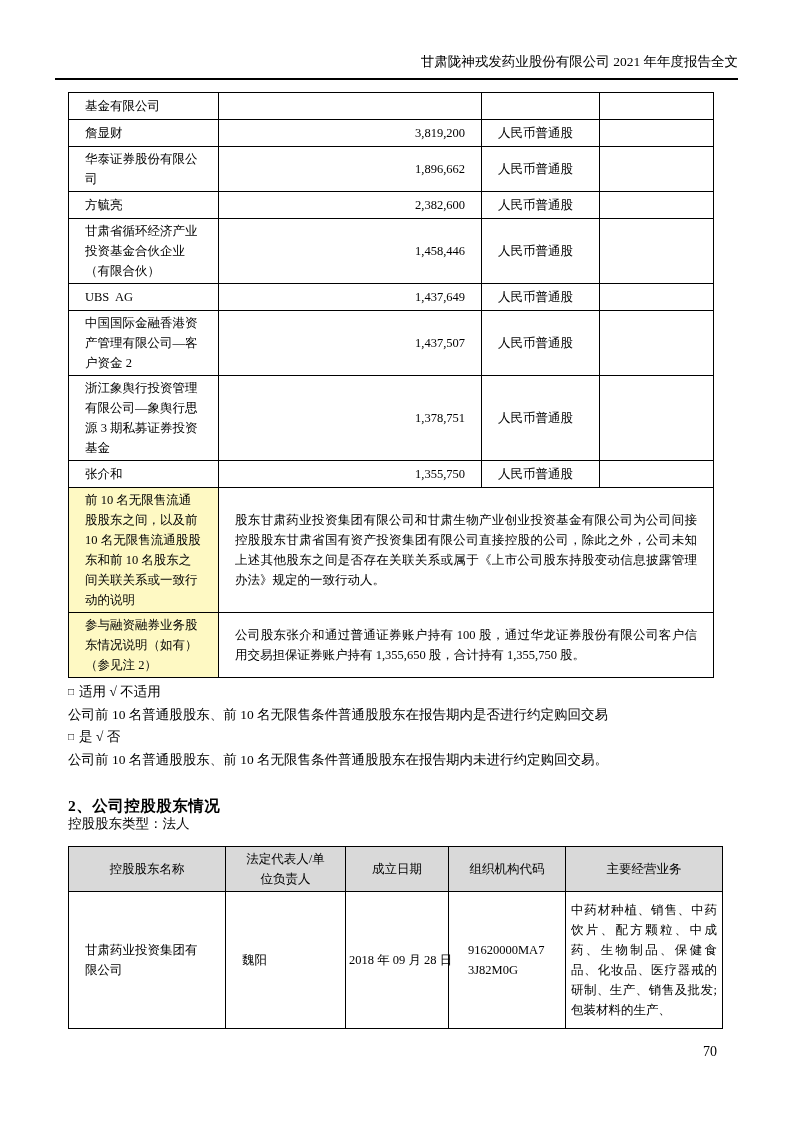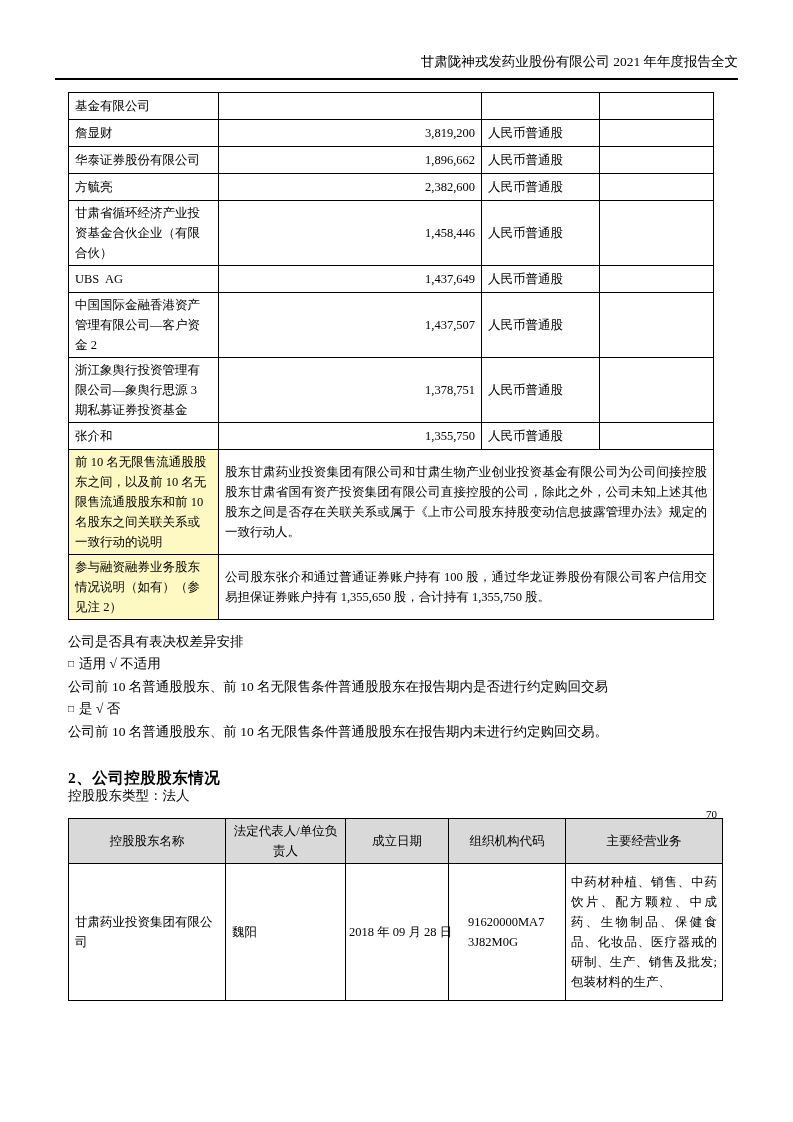--- a/index.html
+++ b/index.html
@@ -2,34 +2,34 @@
 <html><head>
 <meta charset="utf-8">
 <style>
   * { margin:0; padding:0; box-sizing:border-box; }
   html,body { background:#ffffff; }
   body {
     width:793px; height:1122px;
     font-family:"Liberation Serif","DejaVu Serif",serif;
     color:#000; position:relative; overflow:hidden;
   }
-  .page { width:793px; height:864px; padding:52px 55px 0 55px; position:relative; }
+  .page { width:793px; height:1122px; padding:52px 55px 0 55px; position:relative; }
 
   .header-rule {
     text-align:right; font-size:13.5px; line-height:19px;
     padding-bottom:7px; border-bottom:2px solid #000;
   }
 
   .content { padding-left:13px; }
 
   table { border-collapse:collapse; table-layout:fixed; }
   td, th {
     border:1px solid #000;
     font-size:12.5px; font-weight:normal;
-    line-height:20px; padding:2px 6px;
+    line-height:20px; padding:2px 16px;
     vertical-align:middle; text-align:left;
     word-break:break-word; white-space:pre-wrap;
   }
   .t1 { width:645px; margin-top:12px; }
   .t2 { width:654px; margin-top:14px; }
   .num { text-align:right; white-space:nowrap; }
   .shaded { background:#fef9c3; }
   .note-text { text-align:justify; white-space:normal; }
   .h26 td { height:27px; }
   .h28 td { height:27px;margin-left:48px; }
@@ -45,22 +45,22 @@
 
   h2.sec {
     font-size:15.5px; font-weight:bold; line-height:19px;
     margin-top:28px; letter-spacing:0.5px;
   }
   .meta { font-size:13.5px; line-height:17px; }
   .meta.m1 { margin-top:22px; }
   .meta.m2 { }
 
   .page-number {
-    position:absolute; right:76px; bottom:44px;
-    font-size:11px;
+    position:absolute; right:76px; bottom:62px;
+    font-size:14px;
   }
 </style>
 </head>
 <body>
 
 <div class="page">
 
   <div class="header-rule">
     <span>甘肃陇神戎发药业股份有限公司 2021 年年度报告全文</span>
   </div>
@@ -133,21 +133,20 @@
           <td class="shaded">前 10 名无限售流通股股东之间，以及前 10 名无限售流通股股东和前 10 名股东之间关联关系或一致行动的说明</td>
           <td class="note-text" colspan="3">股东甘肃药业投资集团有限公司和甘肃生物产业创业投资基金有限公司为公司间接控股股东甘肃省国有资产投资集团有限公司直接控股的公司，除此之外，公司未知上述其他股东之间是否存在关联关系或属于《上市公司股东持股变动信息披露管理办法》规定的一致行动人。</td>
         </tr>
         <tr>
           <td class="shaded">参与融资融券业务股东情况说明（如有）（参见注 2）</td>
           <td class="note-text" colspan="3">公司股东张介和通过普通证券账户持有 100 股，通过华龙证券股份有限公司客户信用交易担保证券账户持有 1,355,650 股，合计持有 1,355,750 股。</td>
         </tr>
       </tbody>
     </table>
 
-    <p class="para first">公司是否具有表决权差异安排</p>
     <p class="para"><span class="box">□</span><span>适用 √ 不适用</span></p>
     <p class="para">公司前 10 名普通股股东、前 10 名无限售条件普通股股东在报告期内是否进行约定购回交易</p>
     <p class="para"><span class="box">□</span><span>是 √ 否</span></p>
     <p class="para">公司前 10 名普通股股东、前 10 名无限售条件普通股股东在报告期内未进行约定购回交易。</p>
 
     <h2 class="sec">2、公司控股股东情况</h2>
 
     <p class="meta m2">控股股东类型：法人</p>
 
     <table class="t2">

